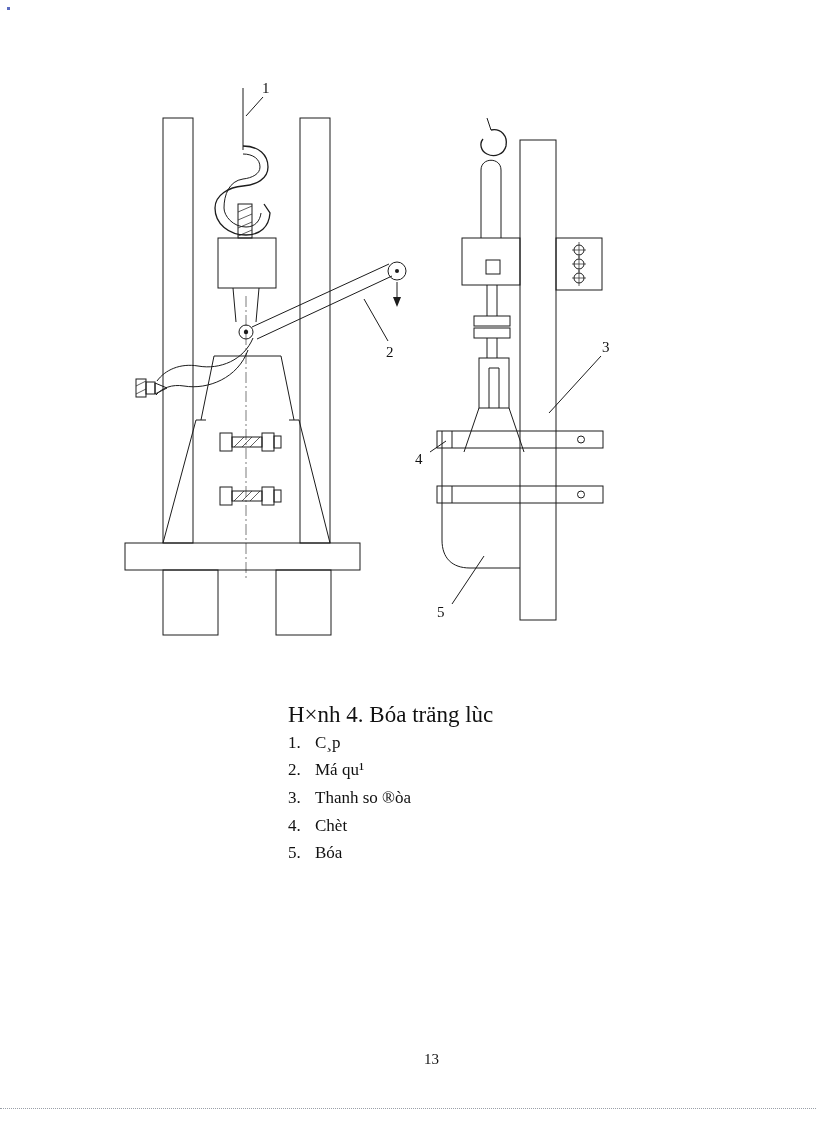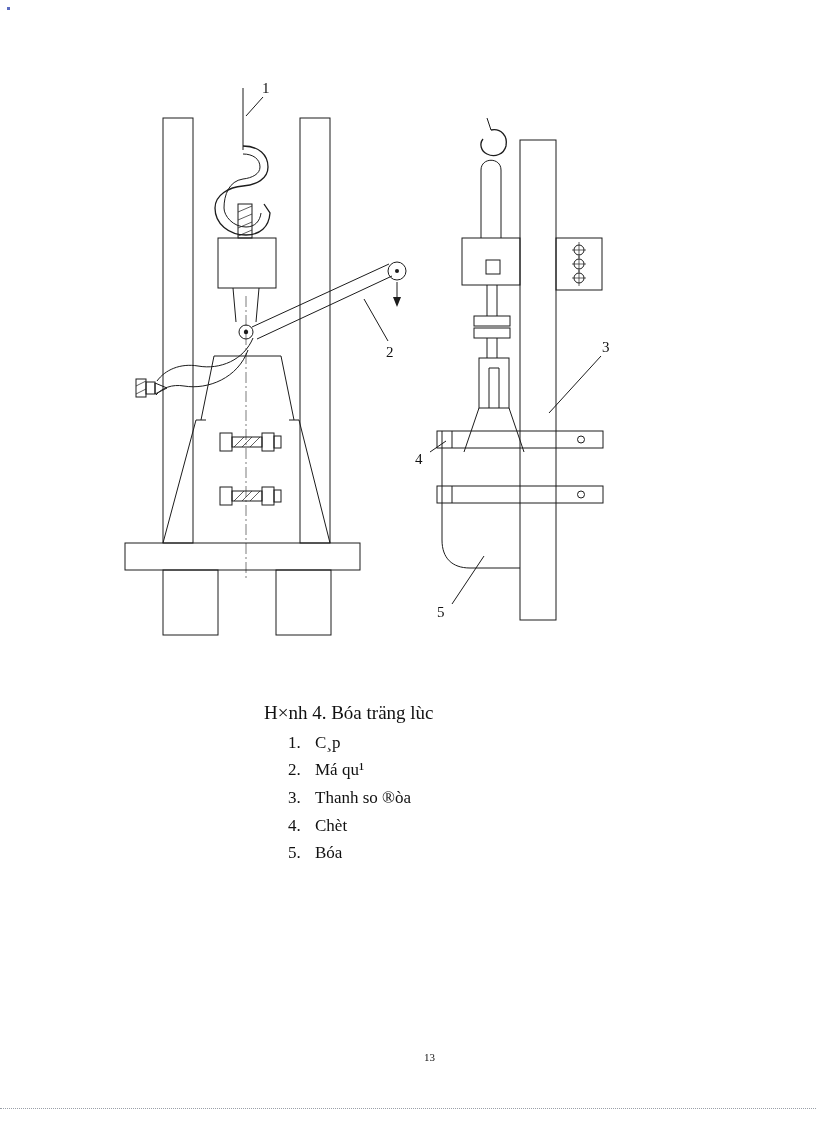--- a/index.html
+++ b/index.html
@@ -7,25 +7,25 @@
     position:relative;width:816px;height:1123px;background:#ffffff;
     font-family:"Liberation Serif", serif;color:#111;overflow:hidden;
   }
   svg{position:absolute;top:0;left:0;}
   .d{stroke:#1c1c1c;stroke-width:1;fill:none;}
   .d2{stroke:#1c1c1c;stroke-width:1.3;fill:none;}
   .h{stroke:#1c1c1c;stroke-width:.7;fill:none;}
   .cline{stroke:#444;stroke-width:.7;fill:none;stroke-dasharray:11 3 2 3;}
   .dot{fill:#1c1c1c;stroke:none;}
   .cl{font-family:"Liberation Serif", serif;font-size:15px;fill:#111;}
-  .caption{position:absolute;left:264px;top:702px;font-size:19px;white-space:nowrap;}
+  .caption{position:absolute;left:288px;top:702px;font-size:23px;white-space:nowrap;}
   .fig-list{position:absolute;left:288px;top:729px;font-size:17px;}
   .fig-row{display:flex;height:27.6px;align-items:center;}
   .fig-num{width:27px;}
-  .page-num{position:absolute;left:424px;top:1051px;font-size:11px;}
+  .page-num{position:absolute;left:424px;top:1051px;font-size:15px;}
   .bottom-rule{position:absolute;left:0;top:1108px;width:816px;height:0;border-top:1px dotted #9aa0a8;}
   .corner-dot{position:absolute;left:7px;top:7px;width:3px;height:3px;background:#5b6bbf;}
 </style>
 </head>
 <body>
 
 <div class="page">
 
   <div class="corner-dot"></div>
 

